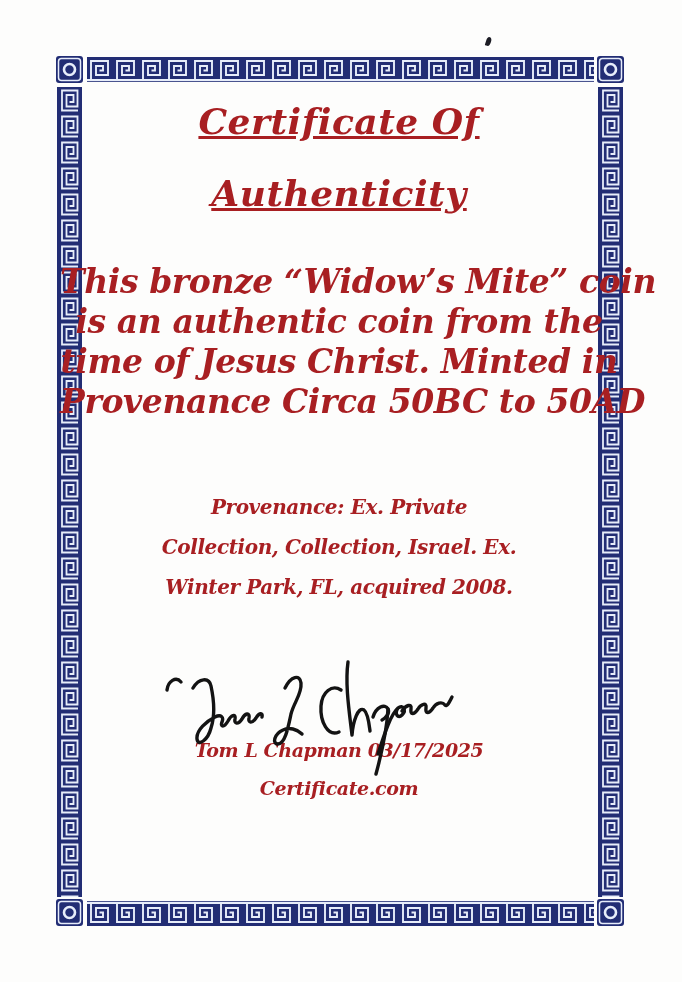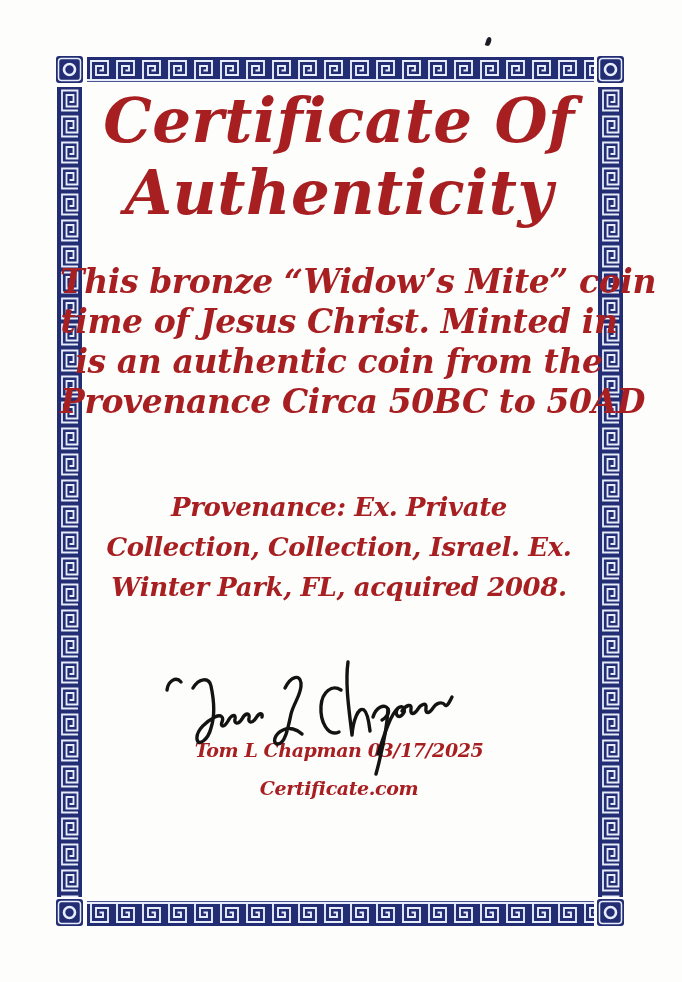--- a/index.html
+++ b/index.html
@@ -12,23 +12,23 @@
   .page{position:absolute;inset:0;background:var(--page_bg,#fdfdfc);}
   .border-svg{position:absolute;left:0;top:0;z-index:1;}
   .text-block{
     position:absolute;left:60px;right:64px;
     text-align:center;
     color:var(--text_red,#a81f22);
     font-style:italic;font-weight:700;
     z-index:2;
   }
   .text-block .line{white-space:nowrap;}
-  .title-block{top:85px;font-size:61px;line-height:72px;letter-spacing:0.5px;}
+  .title-block{top:85px;font-size:36px;line-height:72px;letter-spacing:0.5px;text-decoration:underline;}
   .desc-block{top:262px;font-size:33px;line-height:40px;letter-spacing:-0.4px;}
-  .prov-block{top:487px;font-size:26px;line-height:40px;letter-spacing:-0.4px;}
+  .prov-block{top:487px;font-size:20px;line-height:40px;letter-spacing:-0.4px;}
   .footer-block{top:731px;font-size:19px;line-height:38px;letter-spacing:-0.4px;}
   .signature-svg{position:absolute;left:155px;top:648px;z-index:3;}
   .speck{
     position:absolute;left:486px;top:37px;width:5px;height:9px;
     background:#1c1c24;border-radius:50% 50% 50% 10%;
     transform:rotate(18deg);z-index:2;
   }
 </style>
 </head>
 <body>
@@ -86,22 +86,22 @@
 
   <div class="speck"></div>
 
   <div class="text-block title-block">
     <div class="line">Certificate Of</div>
     <div class="line">Authenticity</div>
   </div>
 
   <div class="text-block desc-block">
     <div class="line">This bronze “Widow’s Mite” coin</div>
+    <div class="line">is an authentic coin from the</div>
     <div class="line">time of Jesus Christ. Minted in</div>
-    <div class="line">is an authentic coin from the</div>
     <div class="line">Provenance Circa 50BC to 50AD</div>
   </div>
 
   <div class="text-block prov-block">
     <div class="line">Provenance: Ex. Private</div>
     <div class="line">Collection, Collection, Israel. Ex.</div>
     <div class="line">Winter Park, FL, acquired 2008.</div>
   </div>
 
   <svg class="signature-svg" width="320" height="135" viewBox="0 0 320 135" aria-label="Tom L Chapman">

